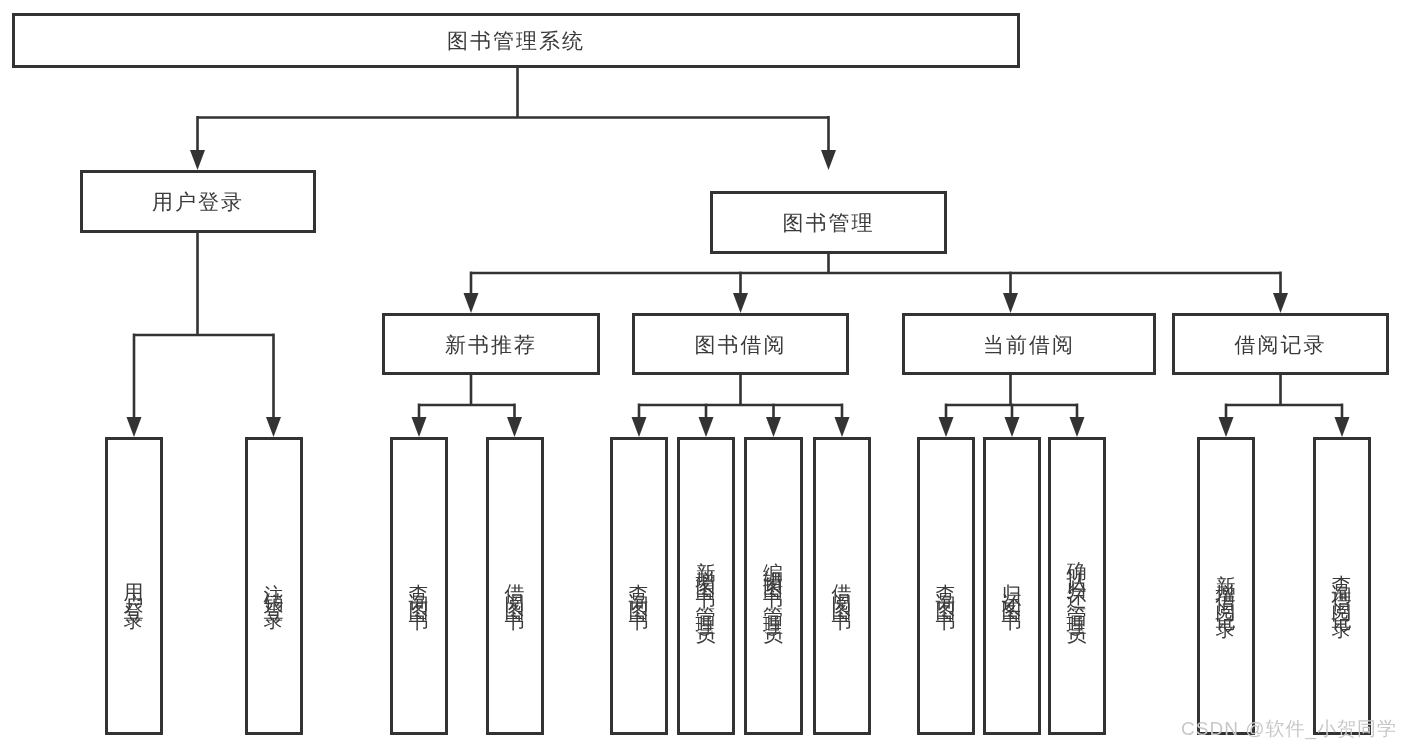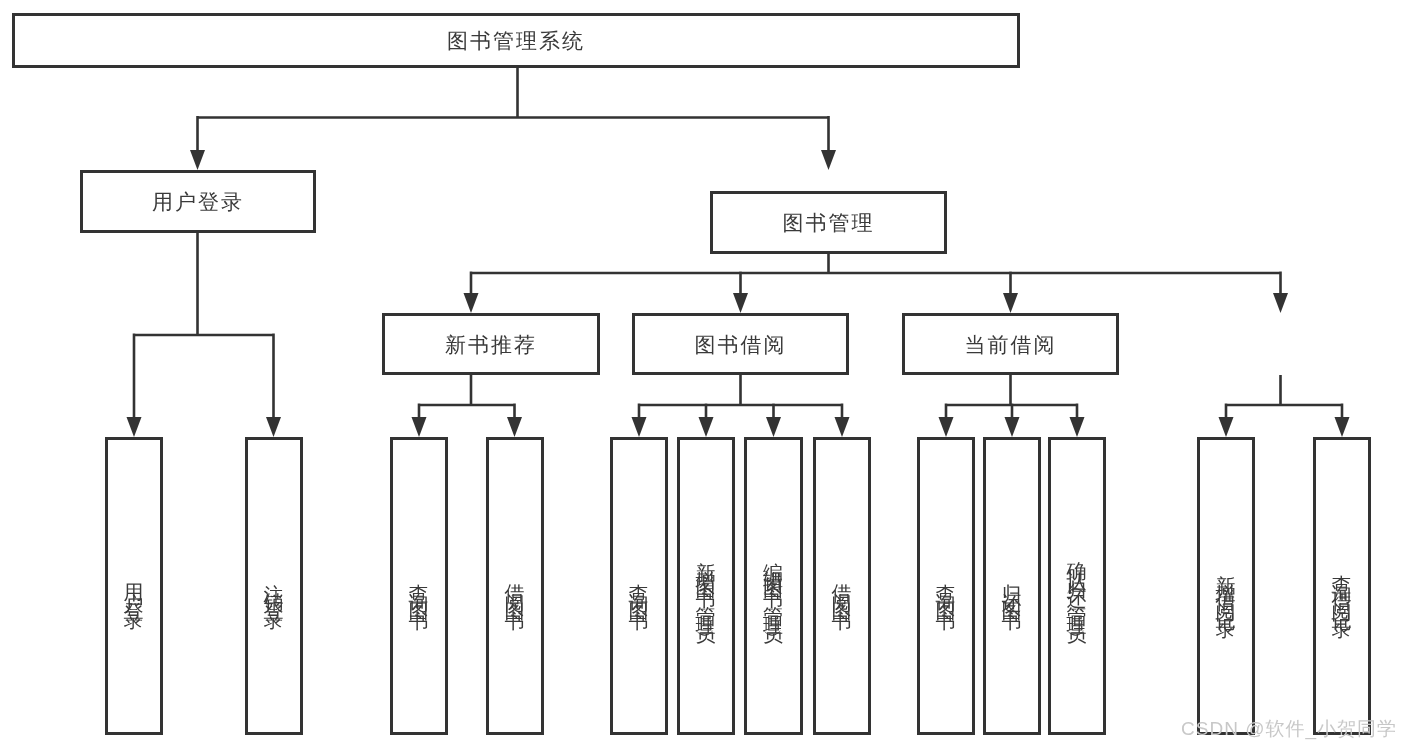--- a/index.html
+++ b/index.html
@@ -113,21 +113,22 @@
          M1334.5 417 L1349.5 417 L1342 437 Z"></path>
   </svg>
 
   <div class="node hbox" style="left:12px; top:13px; width:1008px; height:55px;">图书管理系统</div>
 
   <div class="node hbox" style="left:80px; top:170px; width:236px; height:63px;">用户登录</div>
   <div class="node hbox" style="left:710px; top:170px; width:237px; height:63px;margin-top:21px;">图书管理</div>
 
   <div class="node hbox" style="left:362px; top:313px; width:218px; height:62px;margin-left:20px;">新书推荐</div>
   <div class="node hbox" style="left:632px; top:313px; width:217px; height:62px;">图书借阅</div>
-  <div class="node hbox" style="left:902px; top:313px; width:217px; height:62px;">当前借阅</div>
+  <div class="node hbox" style="left:902px; top:313px; width:254px; height:62px;">当前借阅</div>
+  <div class="node hbox" style="left:1172px; top:313px; width:217px; height:62px;">借阅记录</div>
 
   <div class="node vbox" style="left:105px; top:437px; width:58px; height:298px;">用户登录</div>
   <div class="node vbox" style="left:245px; top:437px; width:58px; height:298px;">注销登录</div>
 
   <div class="node vbox" style="left:390px; top:437px; width:58px; height:298px;">查询图书</div>
   <div class="node vbox" style="left:486px; top:437px; width:58px; height:298px;">借阅图书</div>
 
   <div class="node vbox" style="left:610px; top:437px; width:58px; height:298px;">查询图书</div>
   <div class="node vbox" style="left:677px; top:437px; width:58px; height:298px;">新增图书（管理员）</div>
   <div class="node vbox" style="left:744px; top:437px; width:59px; height:298px;">编辑图书（管理员）</div>

